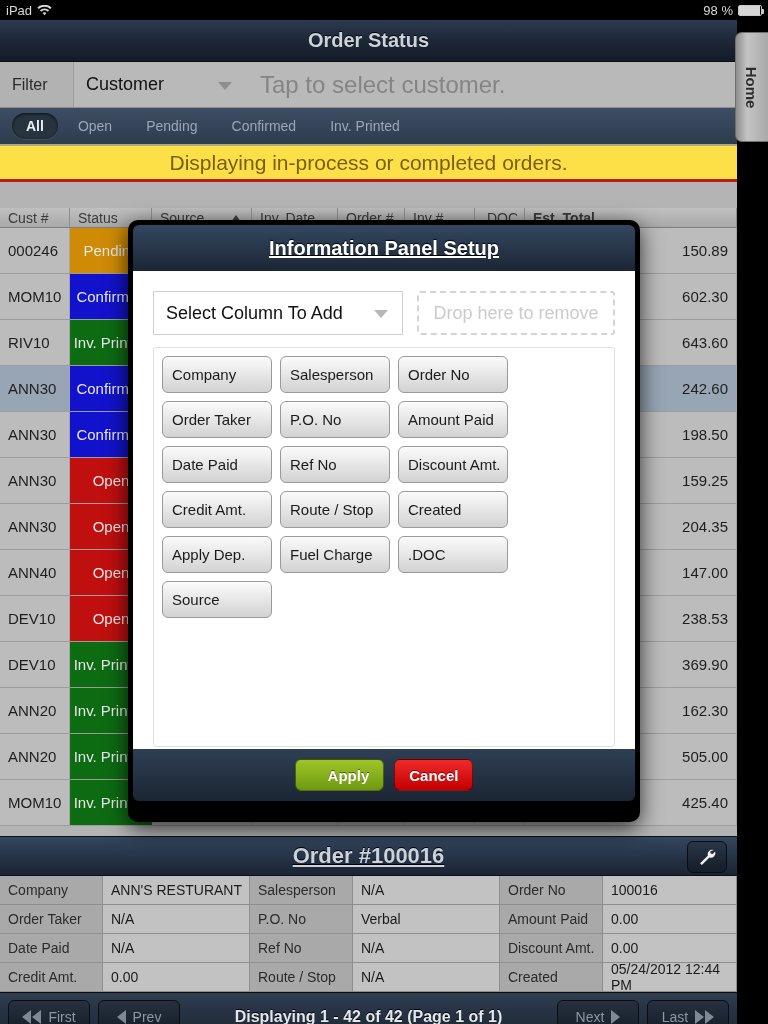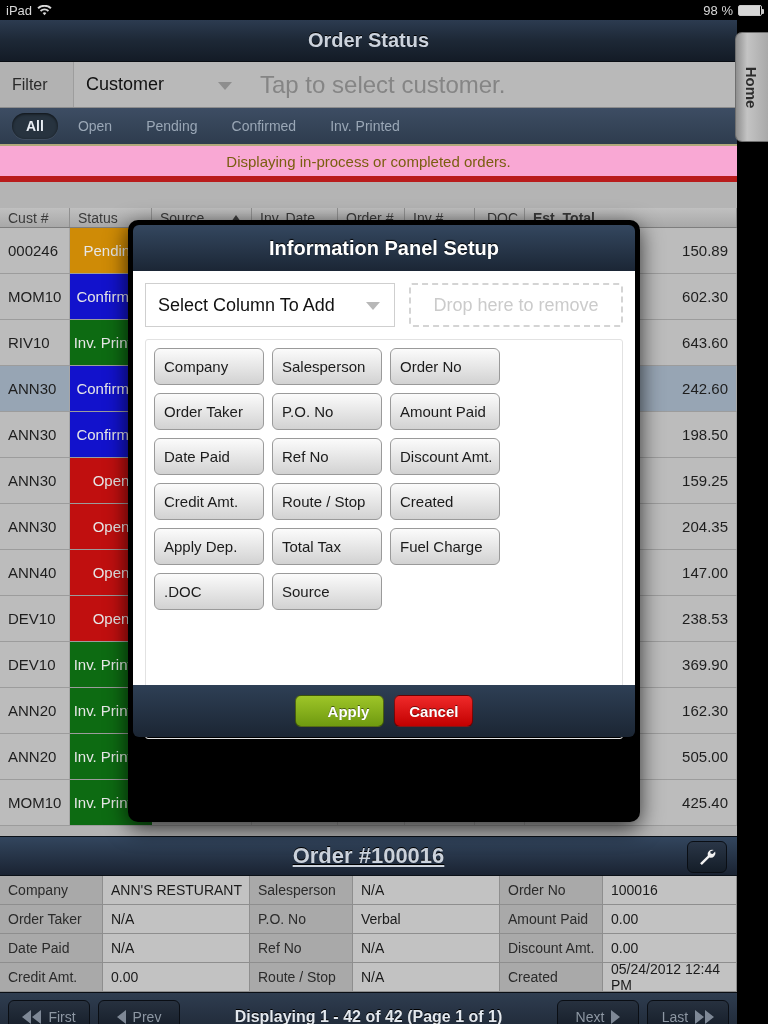--- a/index.html
+++ b/index.html
@@ -54,22 +54,22 @@
 
   
   .tabbar { height: 38px; background: linear-gradient(to bottom, #3d4d63, #2e3c4e);
             display: flex; align-items: center; padding-left: 12px; gap: 6px;
             border-bottom: 2px solid #b0a87b; }
   .tab { font-size: 14px; color: #9aa7b6; padding: 5px 14px; border-radius: 14px; }
   .tab.sel { background: #27333f; color: #e9eef4; font-weight: bold;
              box-shadow: inset 0 1px 3px rgba(0,0,0,.7), 0 1px 0 rgba(255,255,255,.08); }
 
   
-  .notice { height: 36px; background: #f9a8d4; display: flex; align-items: center; justify-content: center;
-            color: #7a5e10; font-size: 15px; border-bottom: 6px solid #b91c1c; }
+  .notice { height: 36px; background: #fde047; display: flex; align-items: center; justify-content: center;
+            color: #7a5e10; font-size: 21px; border-bottom: 3px solid #b91c1c; }
 
   
   .thead { height: 20px; background: linear-gradient(to bottom,#c0c0c0,#a8a8a8);
            display: flex; border-bottom: 1px solid #7e7e7e; margin-top: 26px; }
   .th { font-size: 14px; color: #3a3a3a; display: flex; align-items: center;
         padding-left: 8px; border-right: 1px solid #909090; position: relative; }
   .th .sort { position: absolute; right: 10px; top: 50%; margin-top: -3px;
               width: 0; height: 0; border-left: 5px solid transparent; border-right: 5px solid transparent;
               border-bottom: 7px solid #3c3c3c; }
 
@@ -115,22 +115,22 @@
              background: linear-gradient(to right,#8e8e8e,#c4c4c4 35%,#a9a9a9);
              border-radius: 7px 0 0 7px; border: 1px solid #6f6f6f; border-right: none;
              display: flex; align-items: center; justify-content: center; }
   .hometab span { transform: rotate(90deg); white-space: nowrap; font-size: 15px; font-weight: bold;
                   color: #2d2d2d; }
   .modal { position: absolute; left: 128px; top: 220px; width: 512px; height: 602px;
            background: #000; border-radius: 10px; padding: 5px;
            box-shadow: 0 6px 22px rgba(0,0,0,.75); }
   .modal-head { height: 46px; background: linear-gradient(to bottom,#34475f,#1b2635);
                 border-radius: 6px 6px 0 0; display: flex; align-items: center; justify-content: center; }
-  .modal-head .t { color: #fff; font-size: 20px; font-weight: bold; text-shadow: 0 -1px 1px #000; }
-  .modal-body { background: #fff; height: 414px; padding: 12px; text-align: center; }
+  .modal-head .t { color: #fff; font-size: 20px; font-weight: bold; text-shadow: 0 -1px 1px #000; text-decoration: underline; }
+  .modal-body { background: #fff; height: 478px; padding: 20px; text-align: center; }
   .toprow { display: flex; gap: 14px; margin-bottom: 12px; }
   .dropdown { width: 250px; height: 44px; border: 1px solid #cfcfcf; background: #fff;
               display: flex; align-items: center; padding: 0 12px; position: relative;
               font-size: 18px; color: #111; }
   .dropdown .caret2 { position: absolute; right: 14px; top: 50%; margin-top: -3px; width: 0; height: 0;
                       border-left: 7px solid transparent; border-right: 7px solid transparent;
                       border-top: 8px solid #b8b8b8; }
   .dropzone { flex: 1; height: 44px; border: 2px dashed #d4d4d4; border-radius: 3px;
               display: flex; align-items: center; justify-content: center;
               color: #cbcbcb; font-size: 18px; }
@@ -451,21 +451,20 @@
           <div class="chip">Order Taker</div>
           <div class="chip">P.O. No</div>
           <div class="chip">Amount Paid</div>
           <div class="chip">Date Paid</div>
           <div class="chip">Ref No</div>
           <div class="chip">Discount Amt.</div>
           <div class="chip">Credit Amt.</div>
           <div class="chip">Route / Stop</div>
           <div class="chip">Created</div>
           <div class="chip">Apply Dep.</div>
-          <div class="chip">Total Tax</div>
           <div class="chip">Fuel Charge</div>
           <div class="chip">.DOC</div>
           <div class="chip">Source</div>
         </div>
     </div>
     <div class="modal-foot">
       <div class="mbtn apply">Apply</div>
       <div class="mbtn cancel">Cancel</div>
     </div>
   </div>

